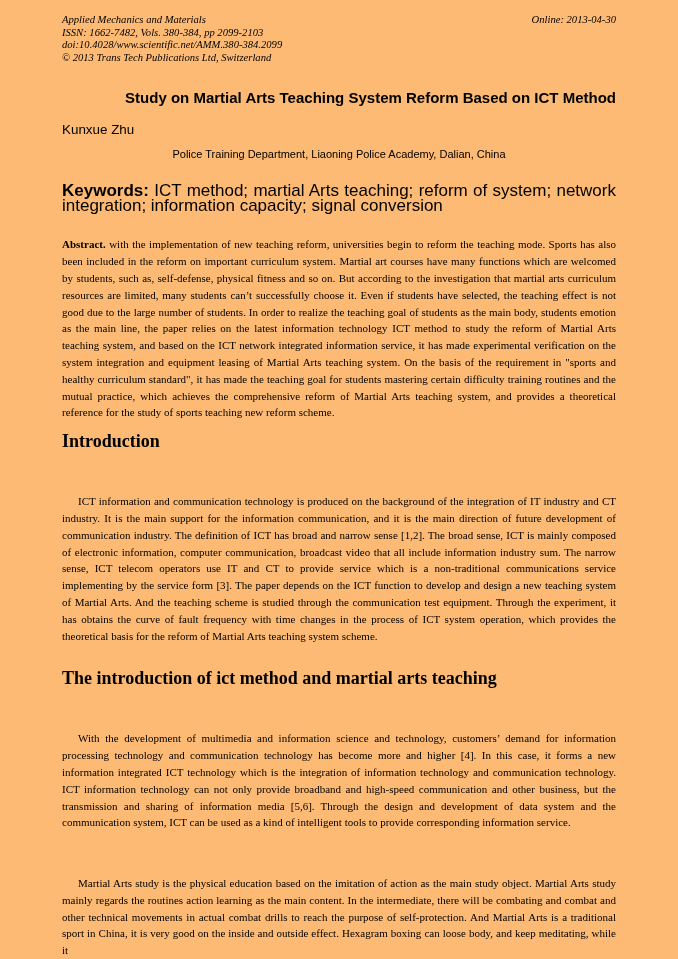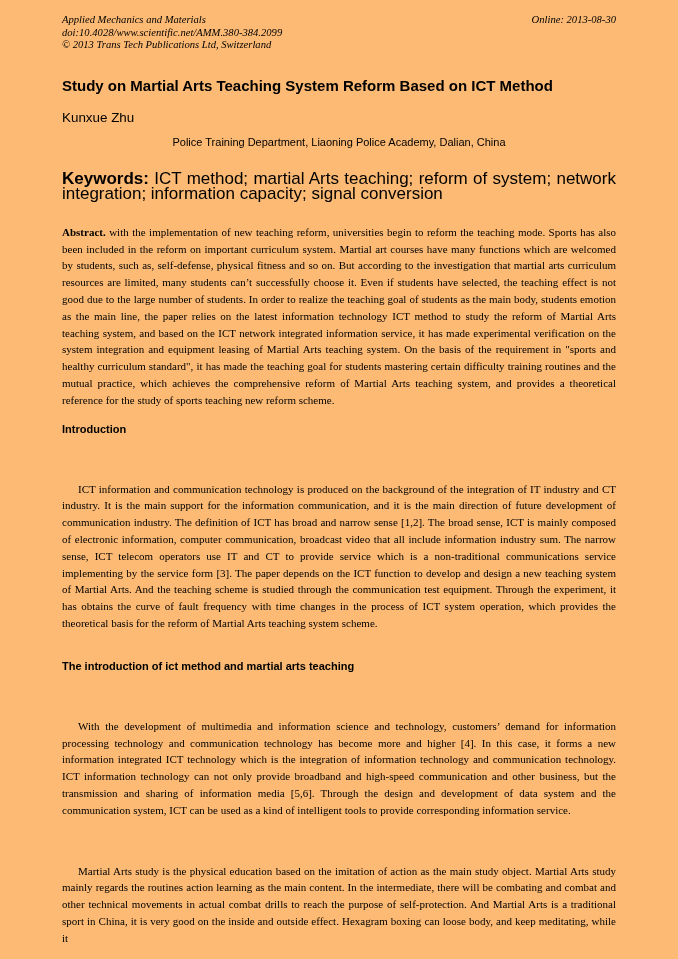--- a/index.html
+++ b/index.html
@@ -32,21 +32,21 @@
   .pdf-header .left div { white-space: nowrap; }
   .pdf-header .right { white-space: nowrap; }
 
   
   .title {
     margin-top: 25px;
     font-family: "Liberation Sans", "DejaVu Sans", sans-serif;
     font-weight: bold;
     font-size: 15px;
     line-height: 18px;
-    text-align: left;
+    text-align: right;
   }
   .author {
     margin-top: 15px;
     font-family: "Liberation Sans", "DejaVu Sans", sans-serif;
     font-size: 13.4px;
     line-height: 16px;
   }
   .affiliation {
     margin-top: 9px;
     font-family: "Liberation Sans", "DejaVu Sans", sans-serif;
@@ -71,41 +71,42 @@
     font-family: "Liberation Serif", "DejaVu Serif", serif;
     font-size: 11px;
     line-height: 16.8px;
     text-align: justify;
   }
   .abstract { margin-top: 23px; }
   .abstract b { font-weight: bold; }
 
   h2.section-heading {
     margin: 12px 0 5px 0;
-    font-family: Liberation Sans, sans-serif;
-    font-size: 11px;
+    font-family: Liberation Serif, serif;
+    font-size: 18px;
     line-height: 16px;
     font-weight: bold;
   }
   h2.section-heading.second { margin-top: 26px; }
 
   .body-par.indent { text-indent: 16px; margin-top: 44px; }
 </style>
 </head>
 <body>
 
 <div class="page">
 
   <header class="pdf-header">
     <div class="left">
       <div>Applied Mechanics and Materials</div>
+      <div>ISSN: 1662-7482, Vols. 380-384, pp 2099-2103</div>
       <div>doi:10.4028/www.scientific.net/AMM.380-384.2099</div>
       <div>© 2013 Trans Tech Publications Ltd, Switzerland</div>
     </div>
-    <div class="right">Online: 2013-08-30</div>
+    <div class="right">Online: 2013-04-30</div>
   </header>
 
   <div class="title">Study on Martial Arts Teaching System Reform Based on ICT Method</div>
 
   <div class="author">Kunxue Zhu</div>
 
   <div class="affiliation">Police Training Department, Liaoning Police Academy, Dalian, China</div>
 
   <p class="keywords"><b>Keywords:</b> <span>ICT method; martial Arts teaching; reform of system; network integration; information capacity; signal conversion</span></p>
 

